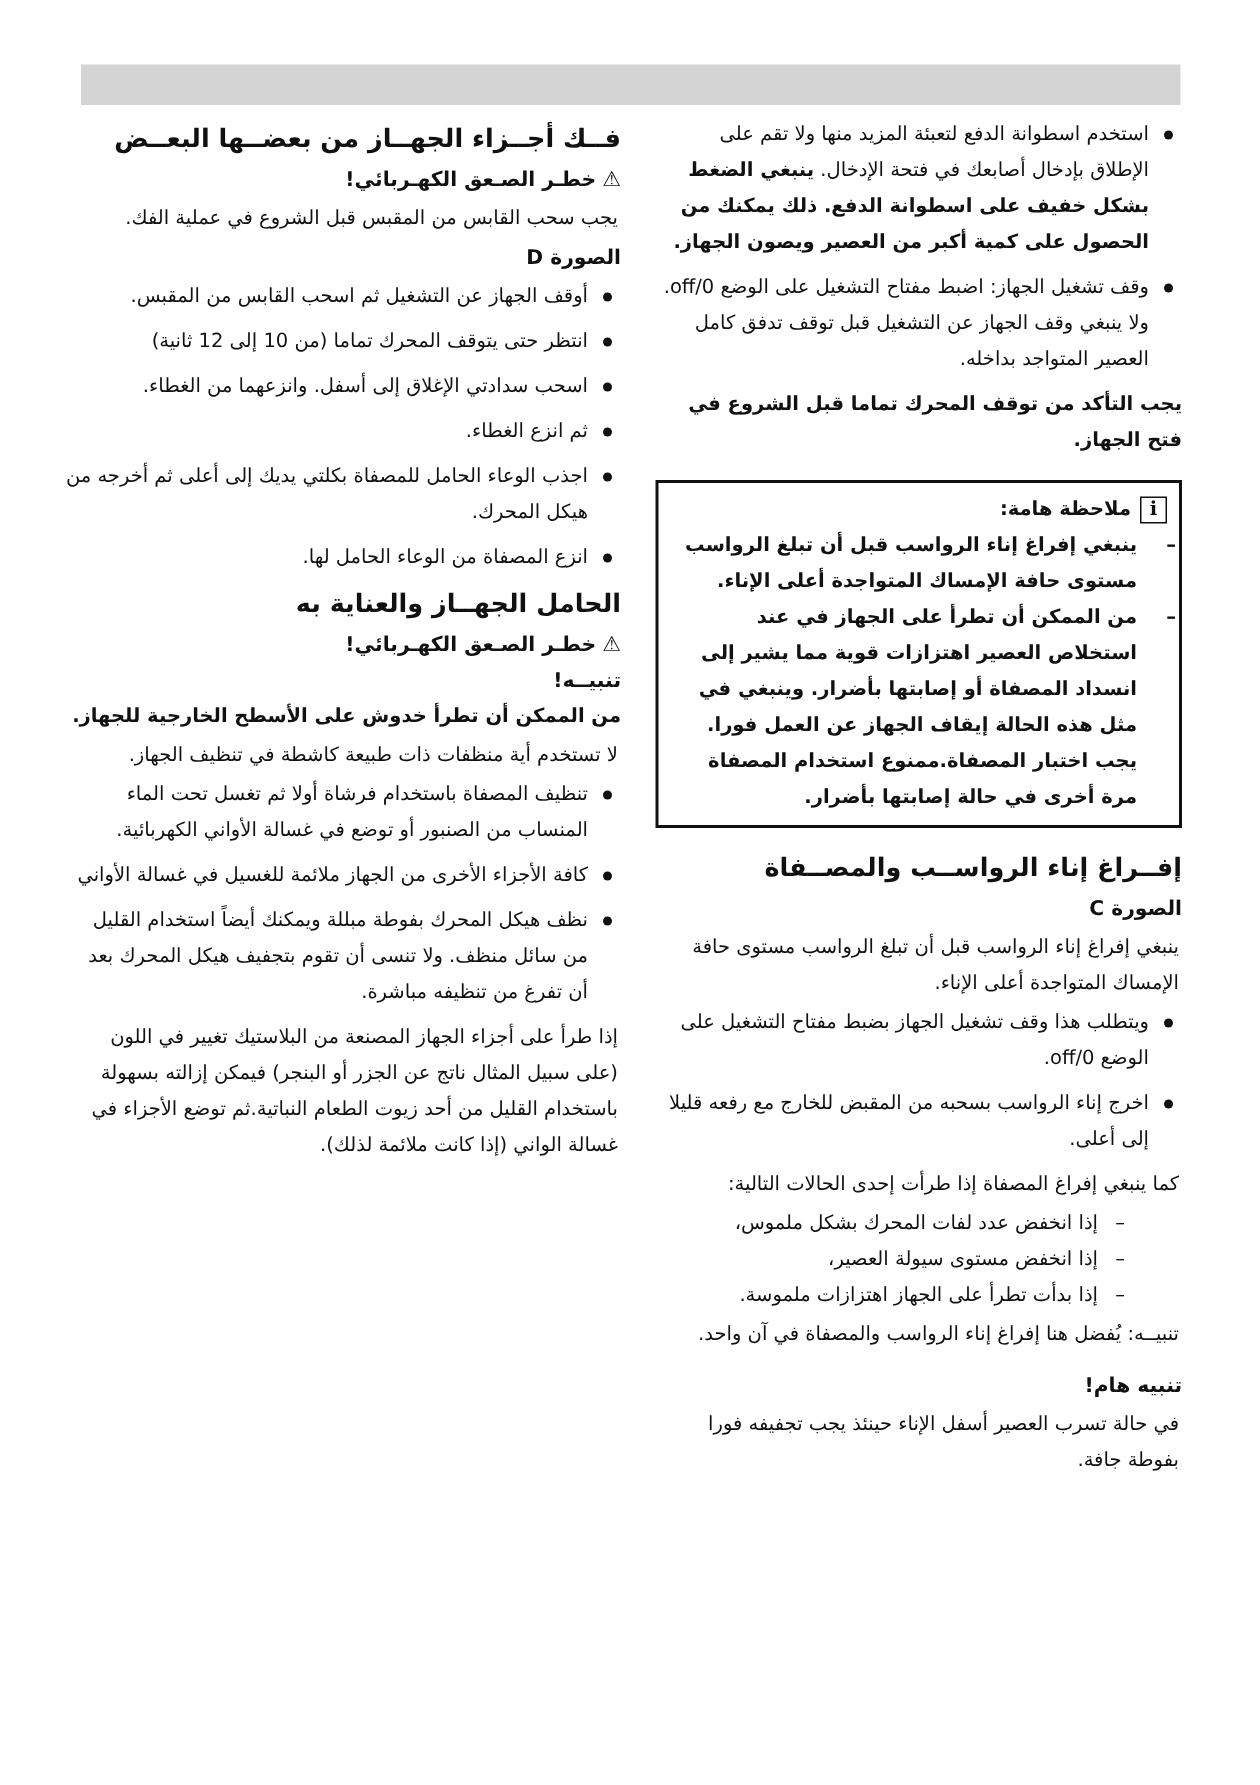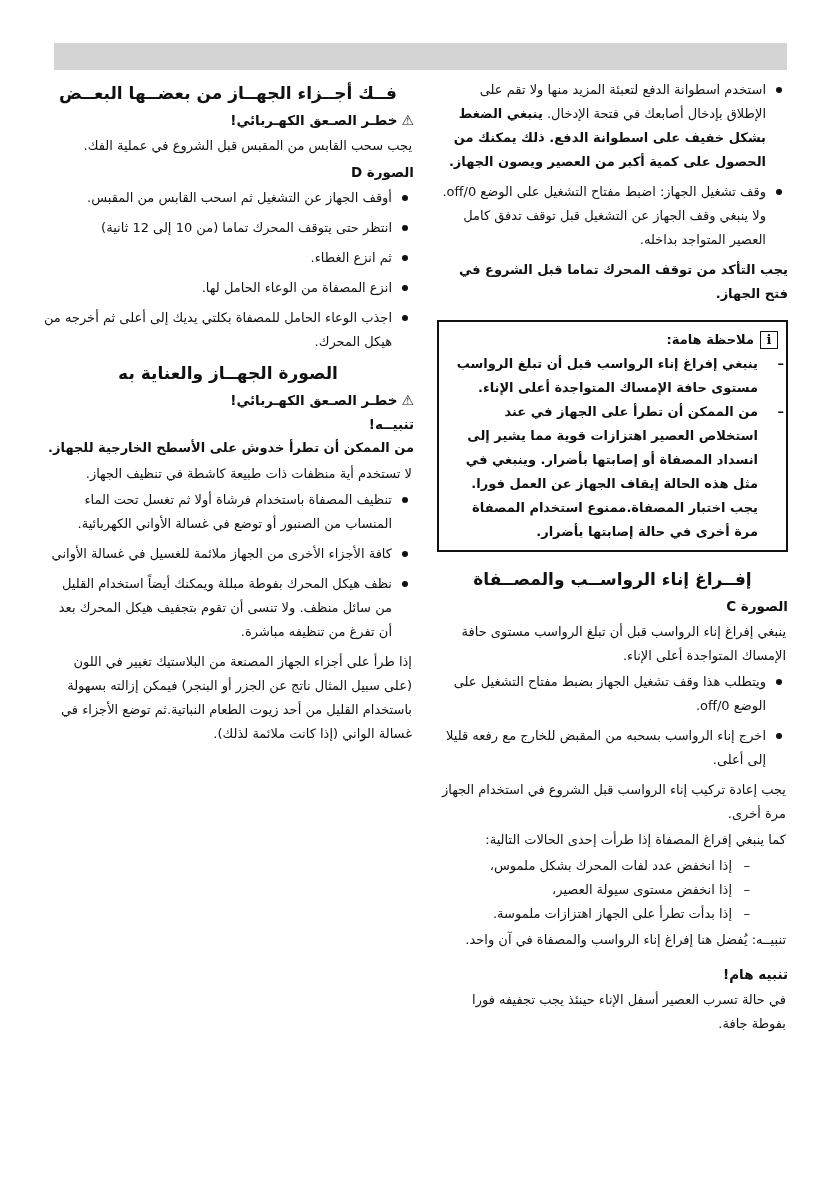--- a/index.html
+++ b/index.html
@@ -10,21 +10,21 @@
   .topbar {
     position: absolute; left: 54px; top: 43px; width: 733px; height: 27px;
     background: #d4d4d4;
   }
   .col {
     position: absolute; top: 76px; direction: rtl; text-align: right;
     font-size: 13px; line-height: 24px;
   }
   .col-right { left: 437px; width: 351px; }
   .col-left  { left: 42px;  width: 372px; }
-  .h2 { font-weight: bold; font-size: 17px; line-height: 26px; margin: 6px 0 2px 0; text-align: center; }
+  .h2 { font-weight: bold; font-size: 17px; line-height: 26px; margin: 6px 0 2px 0; }
   .h3 { font-weight: bold; font-size: 13.5px; line-height: 24px; }
   .p  { margin: 2px; }
   .bold { font-weight: bold; }
   ul.bul { list-style: none; margin: 2px 0 4px 0; padding: 0; }
   ul.bul li { position: relative; padding-right: 22px; margin-bottom: 6px; }
   ul.bul li .dot {
     position: absolute; right: 6px; top: 9px; width: 6px; height: 6px;
     border-radius: 50%; background: #111;
   }
   ul.dash { list-style: none; margin: 0; padding: 0; }
@@ -77,21 +77,20 @@
     </ul>
   </div>
 
   <div class="h2">إفــراغ إناء الرواســب والمصــفاة</div>
   <div class="h3">الصورة C</div>
   <p class="p">ينبغي إفراغ إناء الرواسب قبل أن تبلغ الرواسب مستوى حافة الإمساك المتواجدة أعلى الإناء.</p>
   <ul class="bul">
     <li><span class="dot"></span><span>ويتطلب هذا وقف تشغيل الجهاز بضبط مفتاح التشغيل على الوضع off/0.</span></li>
     <li><span class="dot"></span><span>اخرج إناء الرواسب بسحبه من المقبض للخارج مع رفعه قليلا إلى أعلى.</span></li>
   </ul>
-  <p class="p">يجب إعادة تركيب إناء الرواسب قبل الشروع في استخدام الجهاز مرة أخرى.</p>
   <p class="p">كما ينبغي إفراغ المصفاة إذا طرأت إحدى الحالات التالية:</p>
   <ul class="dash indent">
     <li><span class="dsh">–</span><span>إذا انخفض عدد لفات المحرك بشكل ملموس،</span></li>
     <li><span class="dsh">–</span><span>إذا انخفض مستوى سيولة العصير،</span></li>
     <li><span class="dsh">–</span><span>إذا بدأت تطرأ على الجهاز اهتزازات ملموسة.</span></li>
   </ul>
   <p class="p">تنبيــه: يُفضل هنا إفراغ إناء الرواسب والمصفاة في آن واحد.</p>
   <div class="gap"></div>
   <div class="h3">تنبيه هام!</div>
   <p class="p">في حالة تسرب العصير أسفل الإناء حينئذ يجب تجفيفه فورا بفوطة جافة.</p>
@@ -100,26 +99,27 @@
 <div class="col col-left">
   <div class="h2" style="margin-top:4px">فــك أجــزاء الجهــاز من بعضــها البعــض</div>
   <div class="h3">
     <span class="warn-icon">⚠</span><span>خطـر الصـعق الكهـربائي!</span>
   </div>
   <p class="p">يجب سحب القابس من المقبس قبل الشروع في عملية الفك.</p>
   <div class="h3">الصورة D</div>
   <ul class="bul">
     <li><span class="dot"></span><span>أوقف الجهاز عن التشغيل ثم اسحب القابس من المقبس.</span></li>
     <li><span class="dot"></span><span>انتظر حتى يتوقف المحرك تماما (من 10 إلى 12 ثانية)</span></li>
+    <li><span class="dot"></span><span>اسحب سدادتي الإغلاق إلى أسفل. وانزعهما من الغطاء.</span></li>
     <li><span class="dot"></span><span>ثم انزع الغطاء.</span></li>
+    <li><span class="dot"></span><span>اجذب الوعاء الحامل للمصفاة بكلتي يديك إلى أعلى ثم أخرجه من هيكل المحرك.</span></li>
     <li><span class="dot"></span><span>انزع المصفاة من الوعاء الحامل لها.</span></li>
-    <li><span class="dot"></span><span>اجذب الوعاء الحامل للمصفاة بكلتي يديك إلى أعلى ثم أخرجه من هيكل المحرك.</span></li>
   </ul>
 
-  <div class="h2">الصورة الجهــاز والعناية به</div>
+  <div class="h2">الحامل الجهــاز والعناية به</div>
   <div class="h3">
     <span class="warn-icon">⚠</span><span>خطـر الصـعق الكهـربائي!</span>
   </div>
   <div class="h3">تنبيــه!</div>
   <div class="bold">من الممكن أن تطرأ خدوش على الأسطح الخارجية للجهاز.</div>
   <p class="p">لا تستخدم أية منظفات ذات طبيعة كاشطة في تنظيف الجهاز.</p>
   <ul class="bul">
     <li><span class="dot"></span><span>تنظيف المصفاة باستخدام فرشاة أولا ثم تغسل تحت الماء المنساب من الصنبور أو توضع في غسالة الأواني الكهربائية.</span></li>
     <li><span class="dot"></span><span>كافة الأجزاء الأخرى من الجهاز ملائمة للغسيل في غسالة الأواني</span></li>
     <li><span class="dot"></span><span>نظف هيكل المحرك بفوطة مبللة ويمكنك أيضاً استخدام القليل من سائل منظف. ولا تنسى أن تقوم بتجفيف هيكل المحرك بعد أن تفرغ من تنظيفه مباشرة.</span></li>

